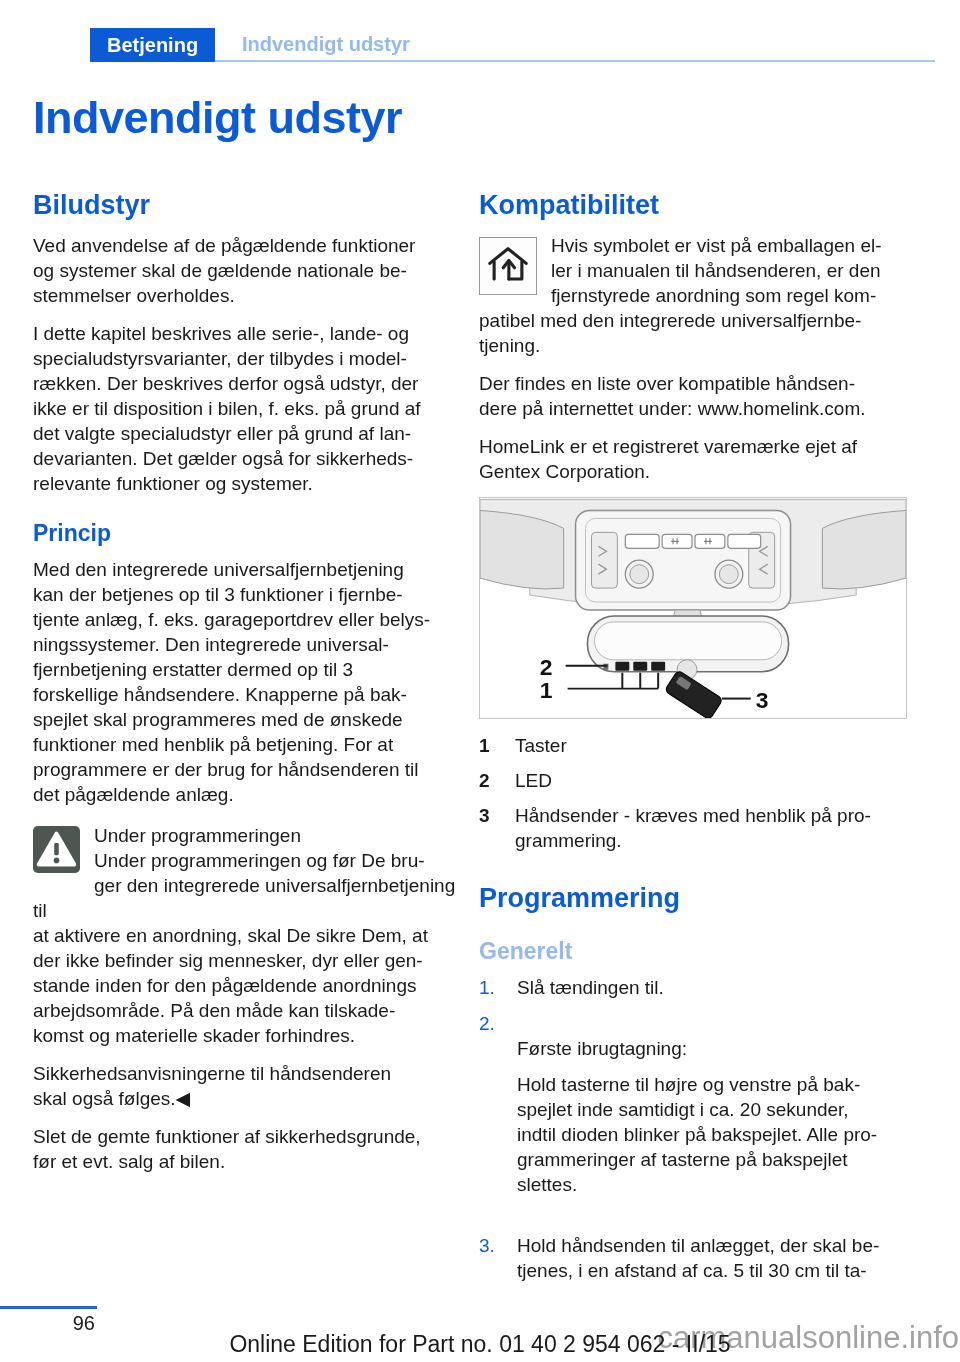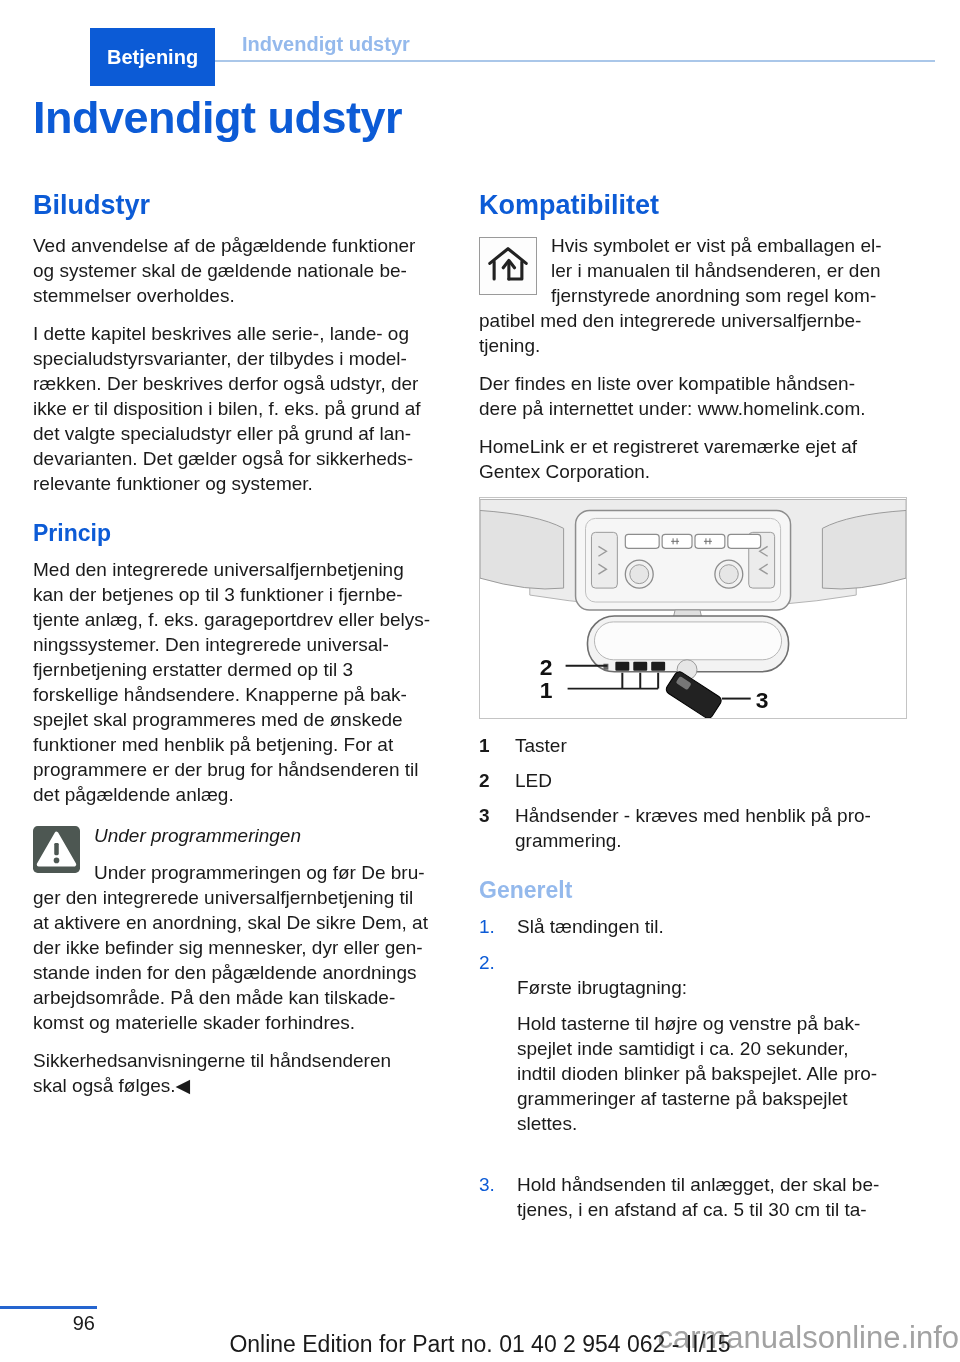--- a/index.html
+++ b/index.html
@@ -3,21 +3,21 @@
 <meta charset="utf-8">
 <style>
   html,body { margin:0; padding:0; background:#ffffff; }
   body { width:960px; height:1362px; position:relative; overflow:hidden;
          font-family:"Liberation Sans", sans-serif; color:#1a1a1a; }
 
   
   .tabbar { position:absolute; top:28px; left:0; right:25px; height:34px; }
   .tabbar-rule { position:absolute; left:90px; right:0; bottom:0; height:2px; background:#aac7e9; }
   .tab-active { position:absolute; left:90px; top:0; height:34px; background:#0c5bd6;
-                color:#ffffff; font-weight:bold; font-size:20px; padding:12px 17px;
+                color:#ffffff; font-weight:bold; font-size:20px; padding:0 17px;
                 display:flex; align-items:center; }
   .tab-crumb { position:absolute; left:242px; top:0; height:32px; color:#94b9ec;
                font-weight:bold; font-size:20px; display:flex; align-items:center; }
 
   
   .page-title { position:absolute; top:92px; left:33px; font-size:45px; line-height:52px;
                 font-weight:bold; color:#0c5bd6; letter-spacing:-0.5px; }
 
   
   .columns { position:absolute; top:190px; left:33px; display:flex; gap:19px; }
@@ -26,21 +26,21 @@
 
   h2 { font-size:27px; line-height:31px; font-weight:bold; color:#0c5bd6; margin:0 0 12px 0; white-space:pre-line; }
   h3 { font-size:23px; line-height:27px; font-weight:bold; color:#0c5bd6; margin:24px 0 10px 0; }
   h3.muted { color:#94b9ec; }
   .sp { margin-top:40px; }
   p  { font-size:19px; line-height:25px; margin:0 0 13px 0; white-space:pre-line; }
 
   
   .warning { margin-top:16px; }
   .warning-icon { float:left; width:47px; height:47px; margin:3px 14px 4px 0; }
-  .warning p.title { margin:12px;font-style:italic; }
+  .warning p.title { margin:0; }
   .clear { clear:both; }
 
   
   .homelink-icon { float:left; width:58px; height:58px; border:1px solid #9a9a9a;
                    margin:4px 14px 4px 0; box-sizing:border-box; background:#fdfdfd;
                    display:flex; align-items:center; justify-content:center; }
 
   
   .figure { width:428px; height:222px; border:1px solid #c4c4c4; box-sizing:border-box;
             margin:2px 0 14px 0; background:#fff; }
@@ -113,20 +113,22 @@
 at aktivere en anordning, skal De sikre Dem, at
 der ikke befinder sig mennesker, dyr eller gen-
 stande inden for den pågældende anordnings
 arbejdsområde. På den måde kan tilskade-
 komst og materielle skader forhindres.</p>
       <div class="clear"></div>
       <p>Sikkerhedsanvisningerne til håndsenderen
 skal også følges.◀</p>
     </div>
 
+    <p style="margin-top:6px;">Slet de gemte funktioner af sikkerhedsgrunde,
+før et evt. salg af bilen.</p>
   </div>
 
   <div class="col right">
     <h2>Kompatibilitet</h2>
 
     <div>
       <span class="homelink-icon">
         <svg viewBox="0 0 60 60" width="52" height="52">
           <path d="M9 27 L30 10 L51 27" fill="none" stroke="#222" stroke-width="3.6" stroke-linecap="round" stroke-linejoin="round"></path>
           <path d="M14 25 L14 45" fill="none" stroke="#222" stroke-width="3.6" stroke-linecap="round"></path>
@@ -211,20 +213,21 @@
         <span class="legend-num">2</span>
         <span class="legend-text">LED</span>
       </div>
       <div class="legend-row">
         <span class="legend-num">3</span>
         <span class="legend-text">Håndsender - kræves med henblik på pro-
 grammering.</span>
       </div>
     </div>
 
+    <h2 style="margin-top:30px;">Programmering</h2>
     <h3 class="muted">Generelt</h3>
 
     <div>
       <div class="step-row">
         <span class="step-num">1.</span>
         <span class="step-text">Slå tændingen til.</span>
       </div>
       <div class="step-row">
         <span class="step-num">2.</span>
         <span class="step-text">

